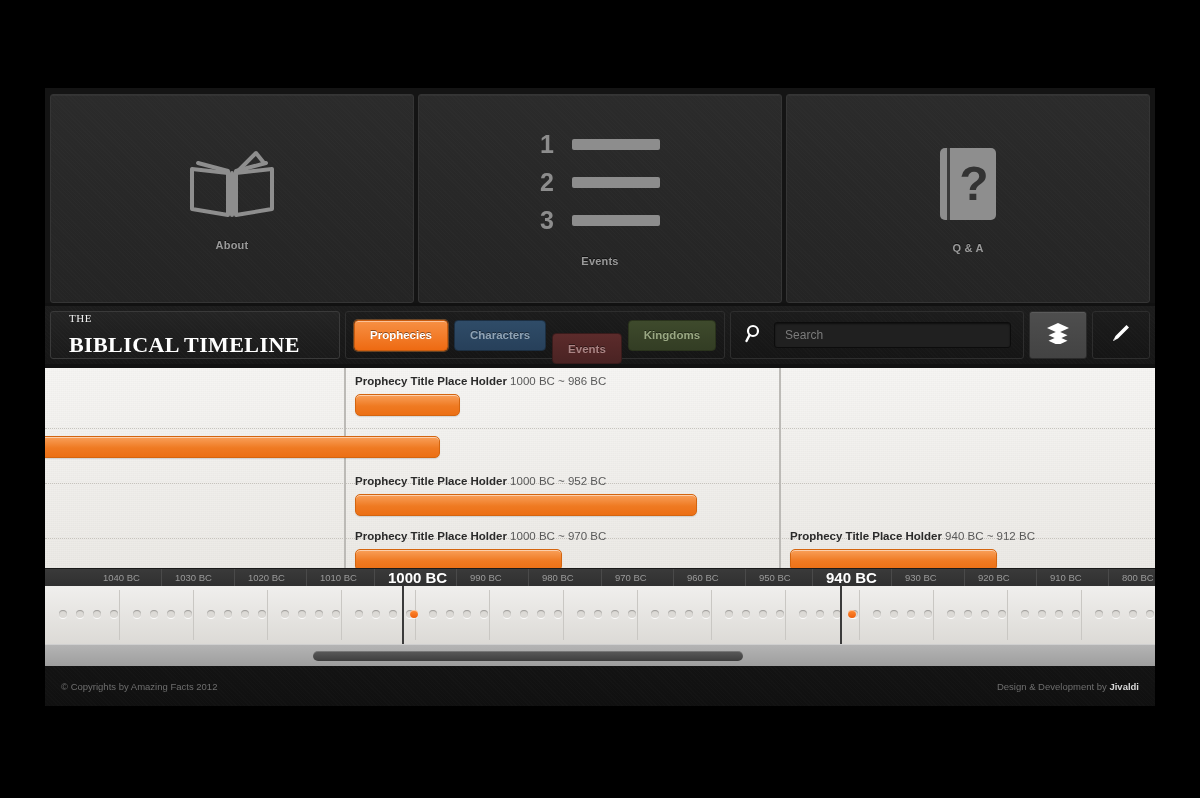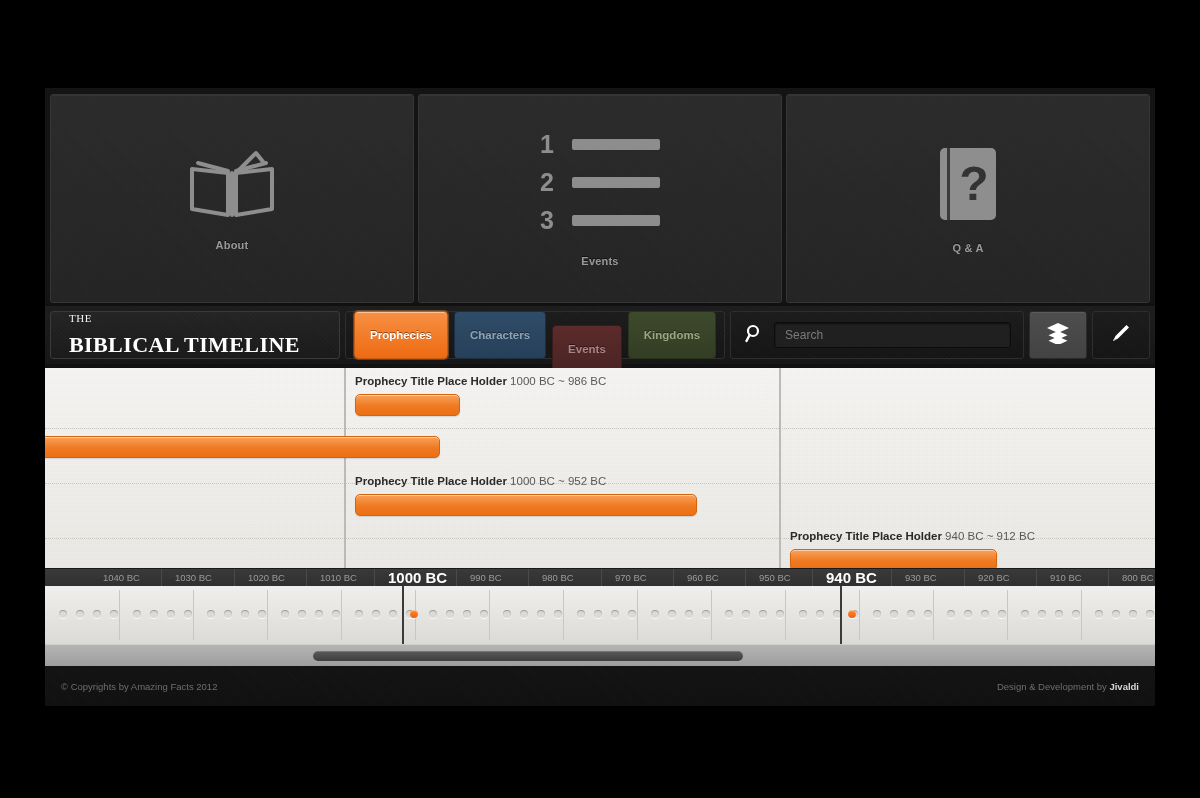--- a/index.html
+++ b/index.html
@@ -131,21 +131,21 @@
     gap: 6px;
     padding: 0 8px;
     background:
       repeating-linear-gradient(45deg, rgba(255,255,255,.012) 0 1px, transparent 1px 3px),
       linear-gradient(#1c1c1c, #151515);
     border: 1px solid #2e2e2e;
     border-radius: 3px;
     box-sizing: border-box;
   }
   .cat-btn {
-    height: 48px;
+    height: 31px;
     padding: 4px 15px;
     border-radius: 4px;
     font-size: 11.5px;
     font-weight: bold;
     display: flex;
     align-items: center;
     justify-content: center;
     border: 1px solid rgba(0,0,0,.5);
     text-shadow: 0 -1px 0 rgba(0,0,0,.45);
     box-sizing: border-box;
@@ -499,20 +499,27 @@
     </div>
 
     <div class="pitem" style="left:310px; top:108px">
       <div class="ptitle">
         <b>Prophecy Title Place Holder</b>
         <span>1000 BC ~ 952 BC</span>
       </div>
       <div class="pbar" style="width:342px"></div>
     </div>
 
+    <div class="pitem" style="left:310px; top:163px">
+      <div class="ptitle">
+        <b>Prophecy Title Place Holder</b>
+        <span>1000 BC ~ 970 BC</span>
+      </div>
+      <div class="pbar" style="width:207px"></div>
+    </div>
 
     <div class="pitem" style="left:745px; top:163px">
       <div class="ptitle">
         <b>Prophecy Title Place Holder</b>
         <span>940 BC ~ 912 BC</span>
       </div>
       <div class="pbar" style="width:207px"></div>
     </div>
   </div>
 

